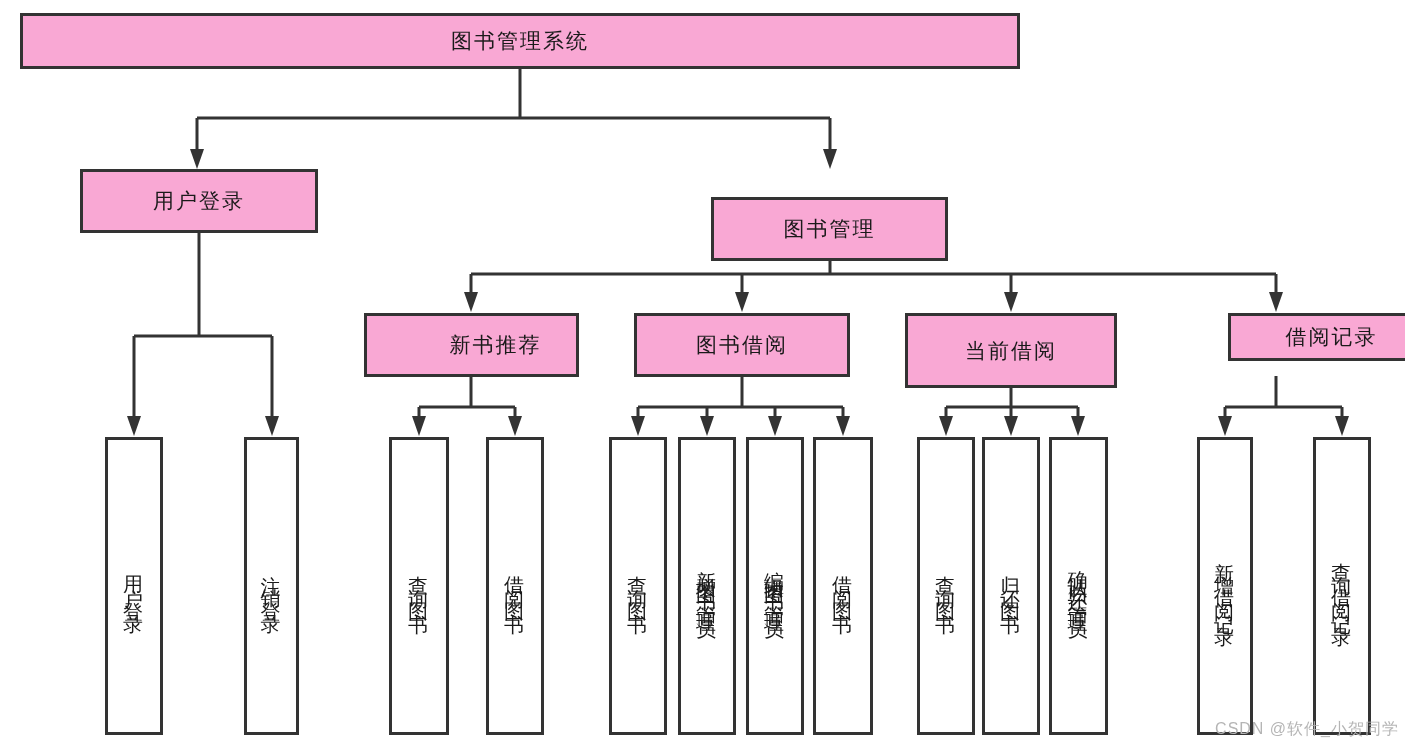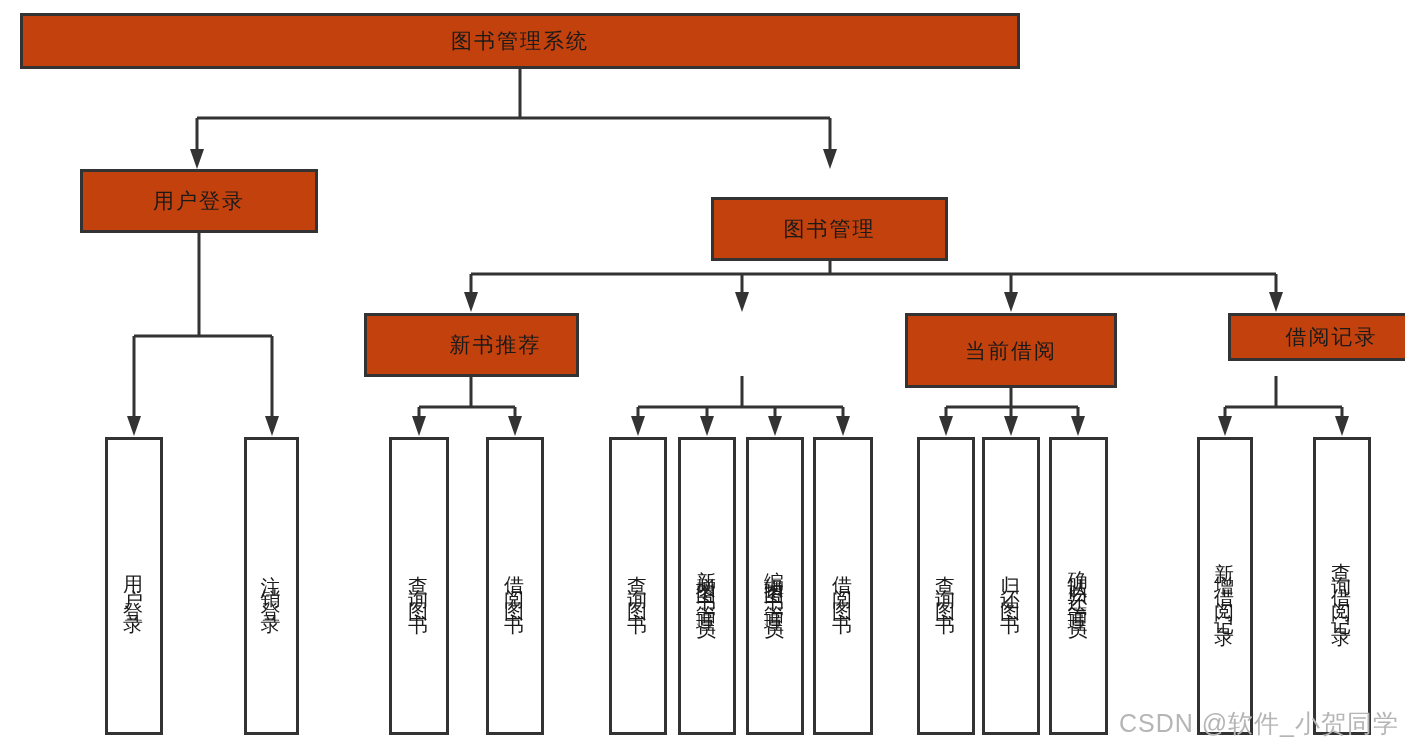--- a/index.html
+++ b/index.html
@@ -13,21 +13,21 @@
   }
   .connectors {
     position: absolute;
     left: 0; top: 0;
     width: 1405px; height: 747px;
   }
   .box {
     position: absolute;
     box-sizing: border-box;
     border: 3px solid #333333;
-    background: #c2410c;
+    background: #f9a8d4;
     display: flex;
     align-items: center;
     justify-content: center;
     font-size: 21px;
     color: #1a1a1a;
     letter-spacing: 2px;
     white-space: nowrap;
   }
   .vbox {
     position: absolute;
@@ -43,21 +43,21 @@
     color: #1a1a1a;
     letter-spacing: 13px;
     top: 437px;
     height: 298px;
   }
   .vbox.tight { letter-spacing: 7px; }
   .watermark {
     position: absolute;
     right: 6px;
     bottom: 7px;
-    font-size: 25px;
+    font-size: 16px;
     color: #b5b5b5;
     letter-spacing: 1px;
   }
   svg path { stroke: #333333; stroke-width: 3; fill: none; }
   svg polygon { fill: #333333; stroke: none; }
 </style>
 </head>
 <body>
 
 <div class="canvas">
@@ -111,20 +111,21 @@
       <polygon points="1335,416 1349,416 1342,436"></polygon>
     </g>
   </svg>
 
   <div class="box" style="left:20px; top:13px; width:1000px; height:56px;">图书管理系统</div>
 
   <div class="box" style="left:80px; top:169px; width:238px; height:64px;">用户登录</div>
   <div class="box" style="left:711px; top:169px; width:237px; height:64px;margin-top:28px;">图书管理</div>
 
   <div class="box" style="left:364px; top:313px; width:215px; height:64px;padding-left:48px;">新书推荐</div>
+  <div class="box" style="left:634px; top:313px; width:216px; height:64px;">图书借阅</div>
   <div class="box" style="left:905px; top:313px; width:212px; height:75px;">当前借阅</div>
   <div class="box" style="left:1228px; top:313px; width:207px; height:48px;">借阅记录</div>
 
   <div class="vbox" style="left:105px; width:58px;">用户登录</div>
   <div class="vbox" style="left:244px; width:55px;">注销登录</div>
 
   <div class="vbox" style="left:389px; width:60px;">查询图书</div>
   <div class="vbox" style="left:486px; width:58px;">借阅图书</div>
 
   <div class="vbox" style="left:609px; width:58px;">查询图书</div>

